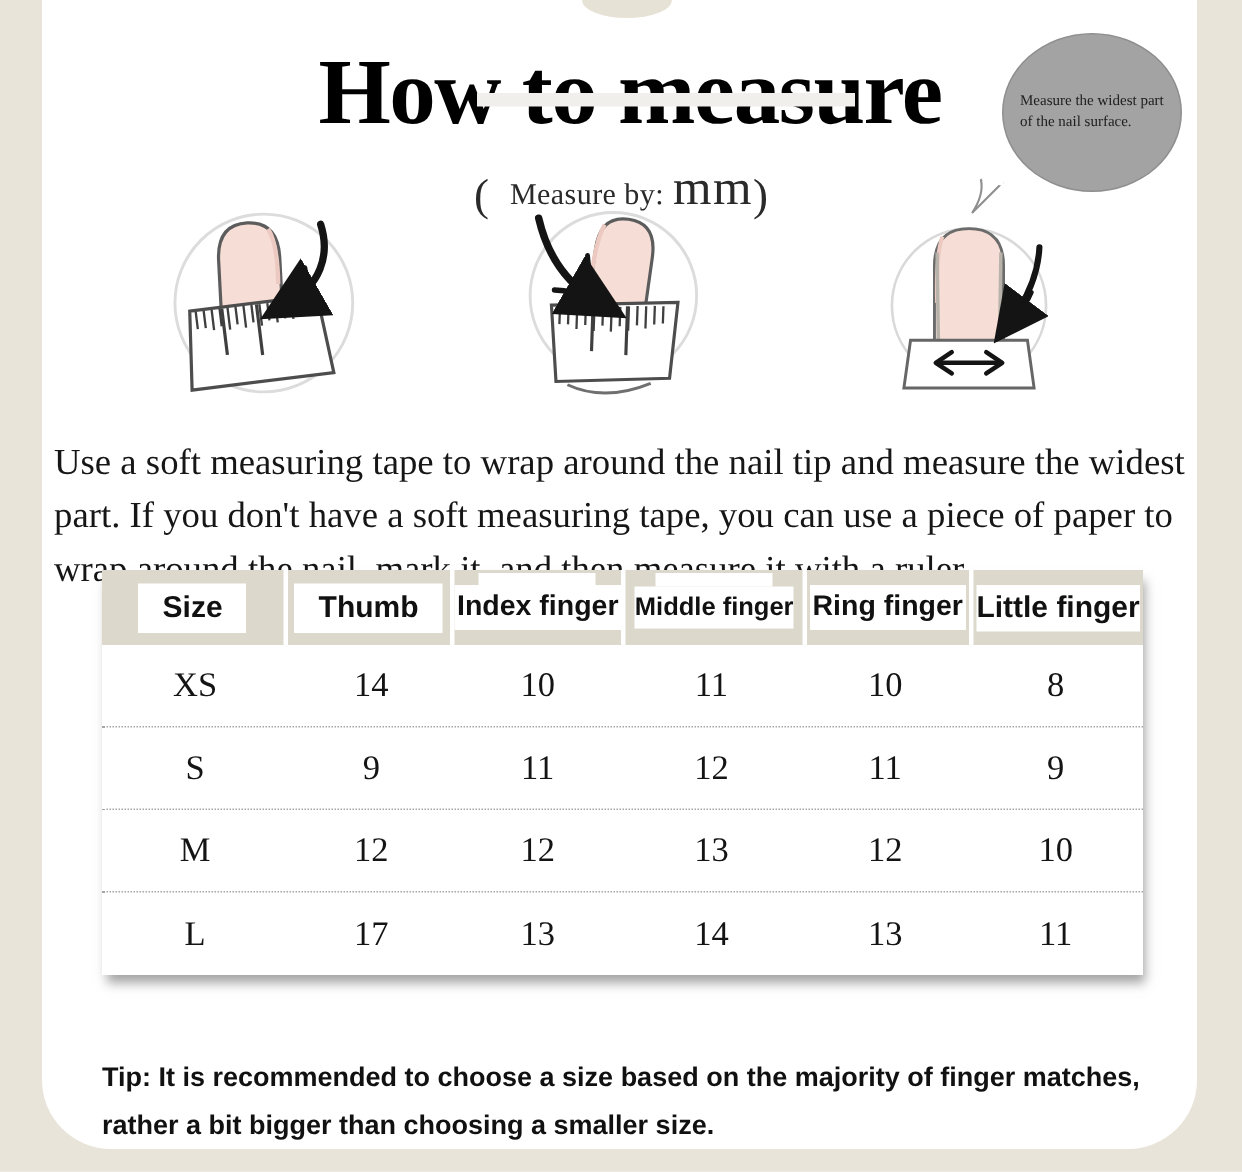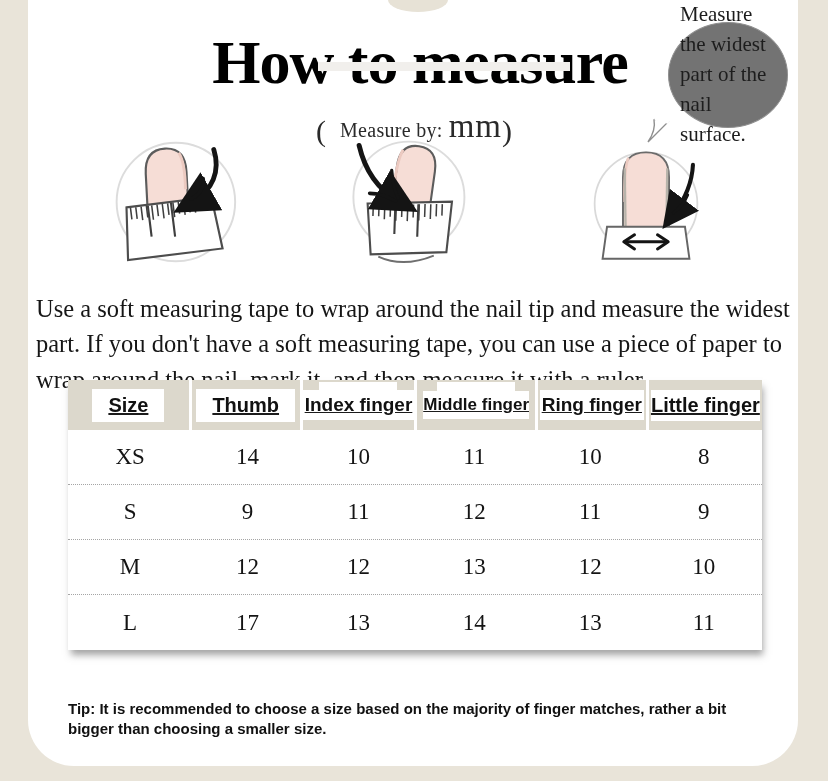--- a/index.html
+++ b/index.html
@@ -59,25 +59,25 @@
   .subtitle .paren{font-size:30px;vertical-align:-4px;}
   .subtitle .paren.open{margin-right:14px;}
   .subtitle .mlabel{font-size:20px;letter-spacing:.3px;}
   .subtitle .munit{font-size:33px;letter-spacing:1px;margin-left:6px;}
   .bubble{
     position:absolute;
     left:668px;top:22px;
     width:120px;height:106px;
     border:1.6px solid #8f8f8f;
     border-radius:50%;
-    background:#737373;
+    background:#a3a3a3;
     box-sizing:border-box;
     display:flex;align-items:center;
     padding:6px 9px 6px 11px;
-    font-size:21px;
+    font-size:10px;
     line-height:1.42;
     color:#1d1d1d;
     justify-content:center;
   }
   .bubble-tail{
     position:absolute;
     left:642px;top:118px;
     width:30px;height:26px;
   }
   .figures{
@@ -101,21 +101,20 @@
     left:68px;top:380px;
     width:694px;
     background:#ffffff;
     box-shadow:2px 6px 7px -1px rgba(90,90,90,0.55);
   }
   .thead{
     display:grid;
     grid-template-columns:1.12fr 1fr 1fr 1.09fr 1fr 1.05fr;
     gap:3px;
     background:#ffffff;
-    text-decoration:underline;
   }
   .th{
     position:relative;
     height:50px;
     background:#dcd8cc;
     display:flex;align-items:center;justify-content:center;
     font-family:"Liberation Sans", sans-serif;
     font-weight:700;
   }
   .th-label{
@@ -145,22 +144,22 @@
     font-family:"Liberation Serif", serif;
     font-size:23px;
     color:#141414;
   }
   .tip{
     position:absolute;
     left:68px;top:684px;
     width:700px;
     font-family:"Liberation Sans", sans-serif;
     font-weight:700;
-    font-size:15px;
-    line-height:20px;
+    font-size:18px;
+    line-height:32px;
     color:#111;
   }
 </style>
 </head>
 <body>
 
 <div class="screen">
 
   <div class="card"></div>
 

